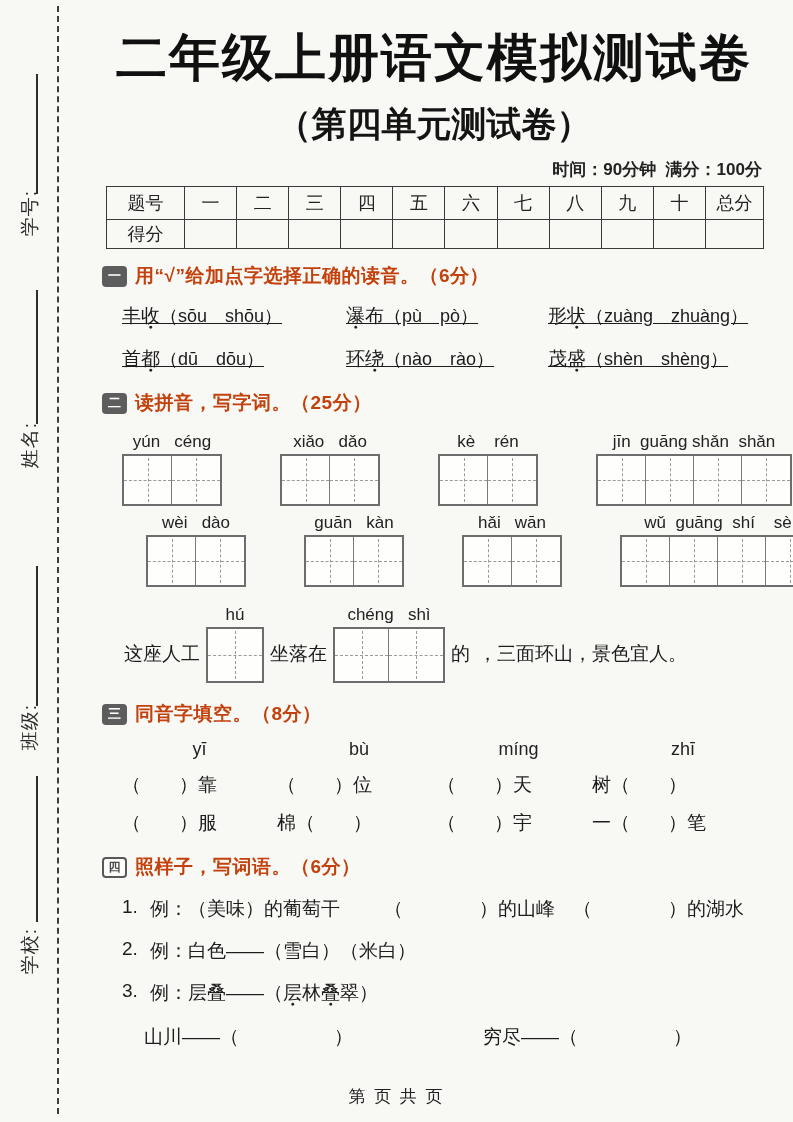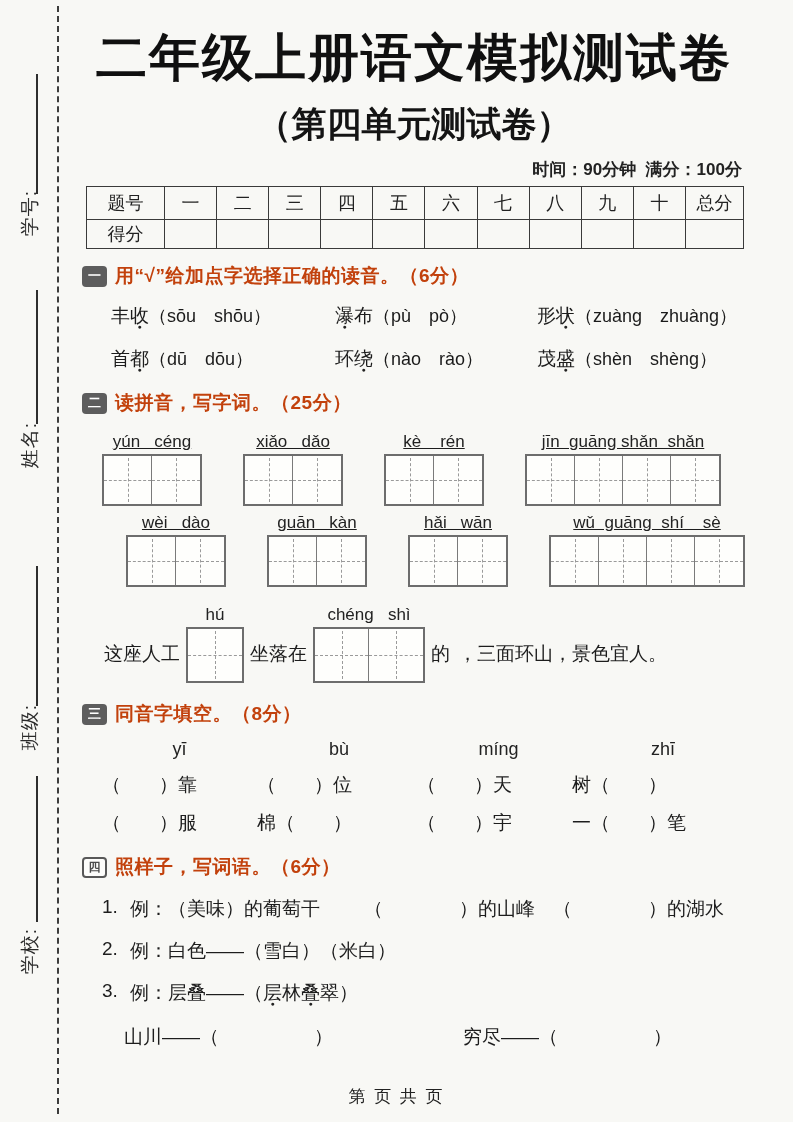--- a/index.html
+++ b/index.html
@@ -23,21 +23,21 @@
   .m-line {
     position:absolute; left:36px; width:0;
     border-left:2px solid #2e2e2e;
   }
   .m-label {
     position:absolute; left:-6px; width:72px; text-align:center;
     transform:rotate(-90deg);
     font-size:19px; color:#2a2a2a; letter-spacing:1px; white-space:nowrap;
   }
   
-  .content { position:absolute; left:80px; top:0; width:668px; }
+  .content { position:absolute; left:100px; top:0; width:668px; }
   .title {
     margin-top:24px; text-align:center;
     font-size:51px; font-weight:900; letter-spacing:2px; color:#101010; white-space:nowrap;
   }
   .subtitle {
     margin-top:8px; text-align:center;
     font-size:35px; font-weight:800; color:#141414;
   }
   .meta {
     margin-top:10px; text-align:right; padding-right:6px;
@@ -60,31 +60,31 @@
   .badge {
     flex:0 0 auto; width:25px; height:21px; border-radius:4px;
     background:#5d5d5d; color:#fff; font-size:13px; font-weight:700;
     display:flex; align-items:center; justify-content:center;
   }
   .badge.outline { background:#fdfdfb; color:#4a4a4a; border:2px solid #585858; font-size:12px; }
   .sec-title { font-size:19px; font-weight:800; color:#c2410c; letter-spacing:0.5px; }
   
   .s1-grid {
     display:grid; grid-template-columns:224px 202px auto;
-    row-gap:17px; margin:14px 0 0 31px; font-size:19px;
+    row-gap:17px; margin:14px 0 0 22px; font-size:19px;text-decoration:underline;
   }
   .s1-item { white-space:nowrap; }
   .du { position:relative; }
   .du::after {
     content:"●"; position:absolute; left:50%; bottom:-0.62em;
     transform:translateX(-50%); font-size:7px; color:#222;
   }
   .s1-py { font-size:18px; color:#1a1a1a; white-space:pre; }
   
-  .py-row { display:flex; gap:41px; margin:10px 0 0 22px;text-decoration:underline; }
+  .py-row { display:flex; gap:58px; margin:10px 0 0 22px; }
   .py-group { display:flex; flex-direction:column; }
   .py {
     text-align:center; font-size:17px; color:#222;
     white-space:pre; height:24px; line-height:24px;
   }
   .cells { display:flex; border:2px solid #6d6d6d; background:#fefefc; }
   .cell { position:relative; width:48px; height:48px; border-right:1.2px solid #7a7a7a; }
   .cell:last-child { border-right:none; }
   .cell::before {
     content:""; position:absolute; left:50%; top:2px; bottom:2px;

